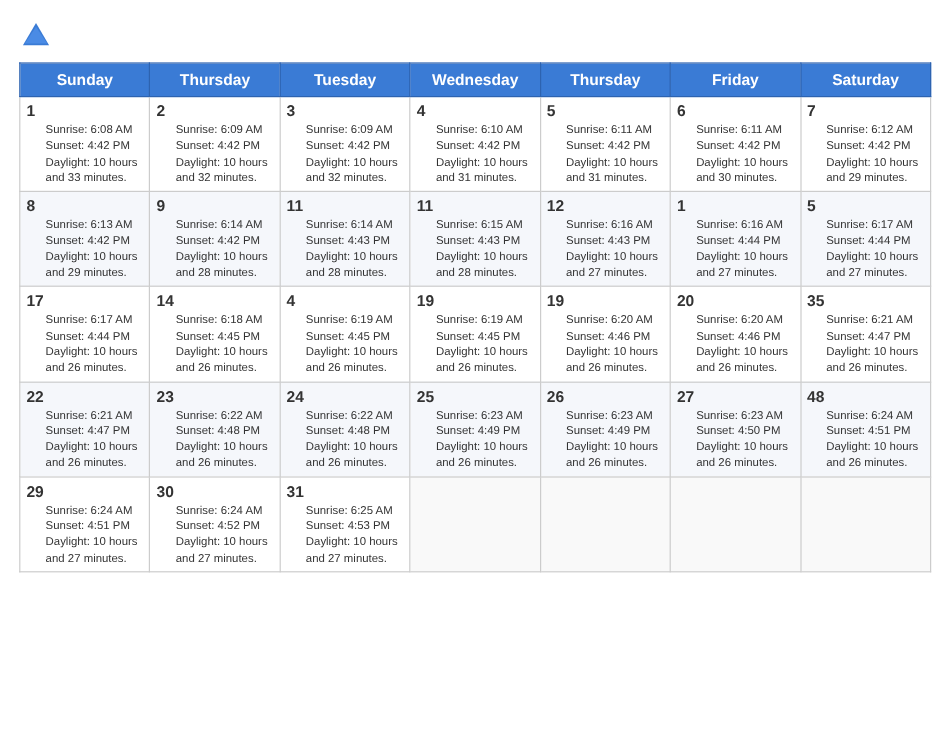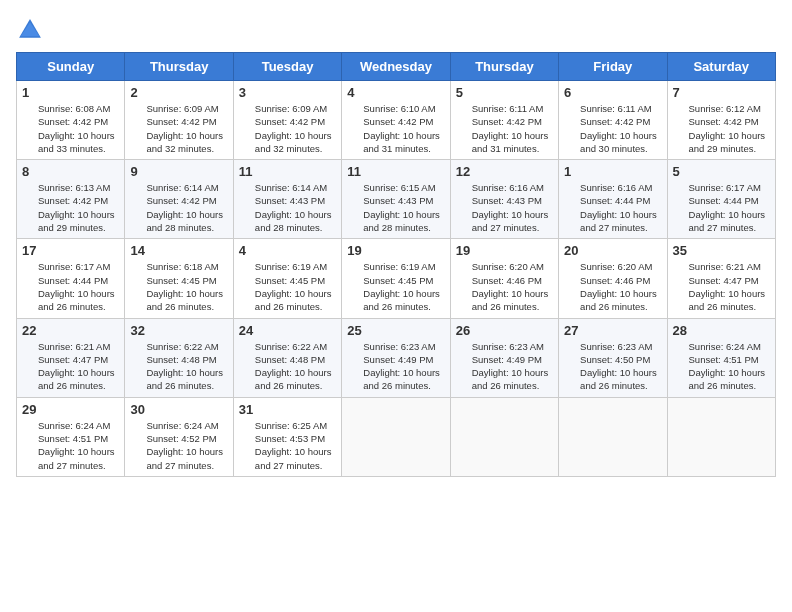--- a/index.html
+++ b/index.html
@@ -300,21 +300,21 @@
       <tr>
         <td>
         <span class="day-number">22</span>
         <div class="day-info">
           Sunrise: 6:21 AM<br>
           Sunset: 4:47 PM<br>
           Daylight: 10 hours and 26 minutes.
         </div>
       </td>
         <td>
-        <span class="day-number">32</span>
+        <span class="day-number">23</span>
         <div class="day-info">
           Sunrise: 6:22 AM<br>
           Sunset: 4:48 PM<br>
           Daylight: 10 hours and 26 minutes.
         </div>
       </td>
         <td>
         <span class="day-number">24</span>
         <div class="day-info">
           Sunrise: 6:22 AM<br>
@@ -340,21 +340,21 @@
       </td>
         <td>
         <span class="day-number">27</span>
         <div class="day-info">
           Sunrise: 6:23 AM<br>
           Sunset: 4:50 PM<br>
           Daylight: 10 hours and 26 minutes.
         </div>
       </td>
         <td>
-        <span class="day-number">28</span>
+        <span class="day-number">48</span>
         <div class="day-info">
           Sunrise: 6:24 AM<br>
           Sunset: 4:51 PM<br>
           Daylight: 10 hours and 26 minutes.
         </div>
       </td>
       </tr>
       <tr>
         <td>
         <span class="day-number">29</span>

